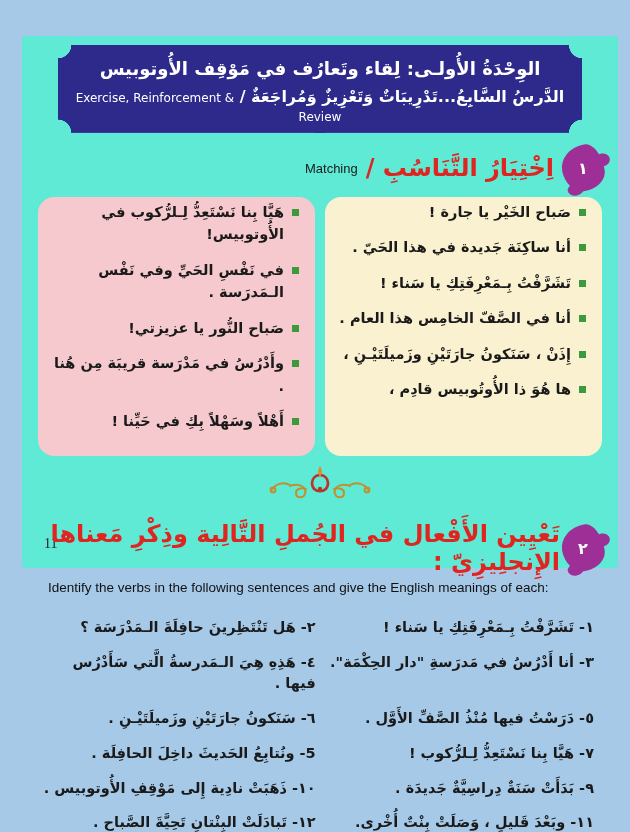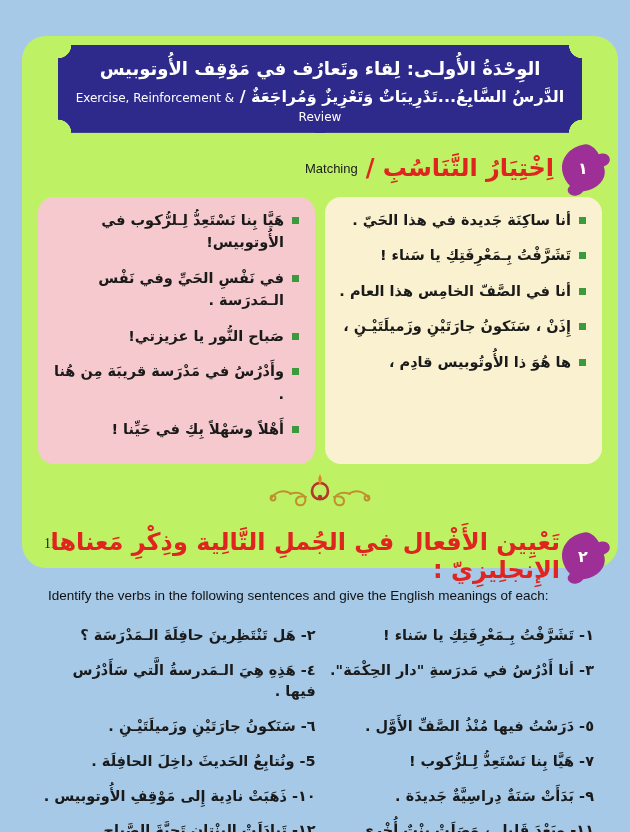--- a/index.html
+++ b/index.html
@@ -6,22 +6,22 @@
   html,body { width:630px; height:832px; }
   body {
     background:#a6c9e8;
     position:relative;
     font-family:"DejaVu Sans", sans-serif;
     overflow:hidden;
   }
   .page {
     position:absolute; left:22px; top:36px;
     width:596px; height:532px;
-    background:#bef264;
-    border-radius:24px;
+    background:#5eead4;
+    border-radius:4px;
   }
 
   
   .banner {
     width:524px; height:88px;
     margin:9px auto 0;
     color:#ffffff;
     direction:rtl;
     text-align:center;
     padding-top:13px;
@@ -56,21 +56,21 @@
   .blob::after {
     content:""; position:absolute; left:2px; bottom:-3px;
     width:16px; height:12px; background:#9e2f97; border-radius:50%;
   }
   .blob .num { transform:rotate(10deg); color:#fff; font-size:16px; font-weight:bold; z-index:1; }
   .sec-title-ar { color:#e02420; font-size:24px; font-weight:bold; }
   .sec-title-en { color:#1a1a1a; font-size:13px; font-family:"Liberation Sans", sans-serif; }
 
   
   .boxes { display:flex; direction:rtl; gap:10px; margin:6px 16px 0 16px; }
-  .box { flex:1; border-radius:16px; padding:12px 16px 10px 10px; min-height:228px; }
+  .box { flex:1; border-radius:16px; padding:4px 16px 10px 10px; min-height:228px; }
   .box-cream { background:#faf1d0; }
   .box-pink  { background:#f5c9cd; }
   .box-item {
     display:flex; direction:rtl; gap:8px;
     margin-bottom:13px;
     font-size:14.5px; font-weight:bold; color:#1a1a1a; line-height:1.55;
   }
   .bullet { flex:none; width:7px; height:7px; background:#3a9a3c; margin-top:8px; }
 
   
@@ -118,20 +118,24 @@
   <div class="sec-head">
     <div class="blob">
       <span class="num">١</span>
     </div>
     <span class="sec-title-ar">اِخْتِيَارُ التَّنَاسُبِ /</span>
     <span class="sec-title-en">Matching</span>
   </div>
 
   <div class="boxes">
     <div class="box box-cream">
+      <div class="box-item">
+          <span class="bullet"></span>
+          <span>صَباح الخَيْر يا جارة !</span>
+        </div>
       <div class="box-item">
           <span class="bullet"></span>
           <span>أنا ساكِنَة جَديدة في هذا الحَيّ .</span>
         </div>
       <div class="box-item">
           <span class="bullet"></span>
           <span>تَشَرَّفْتُ بِـمَعْرِفَتِكِ يا سَناء !</span>
         </div>
       <div class="box-item">
           <span class="bullet"></span>

